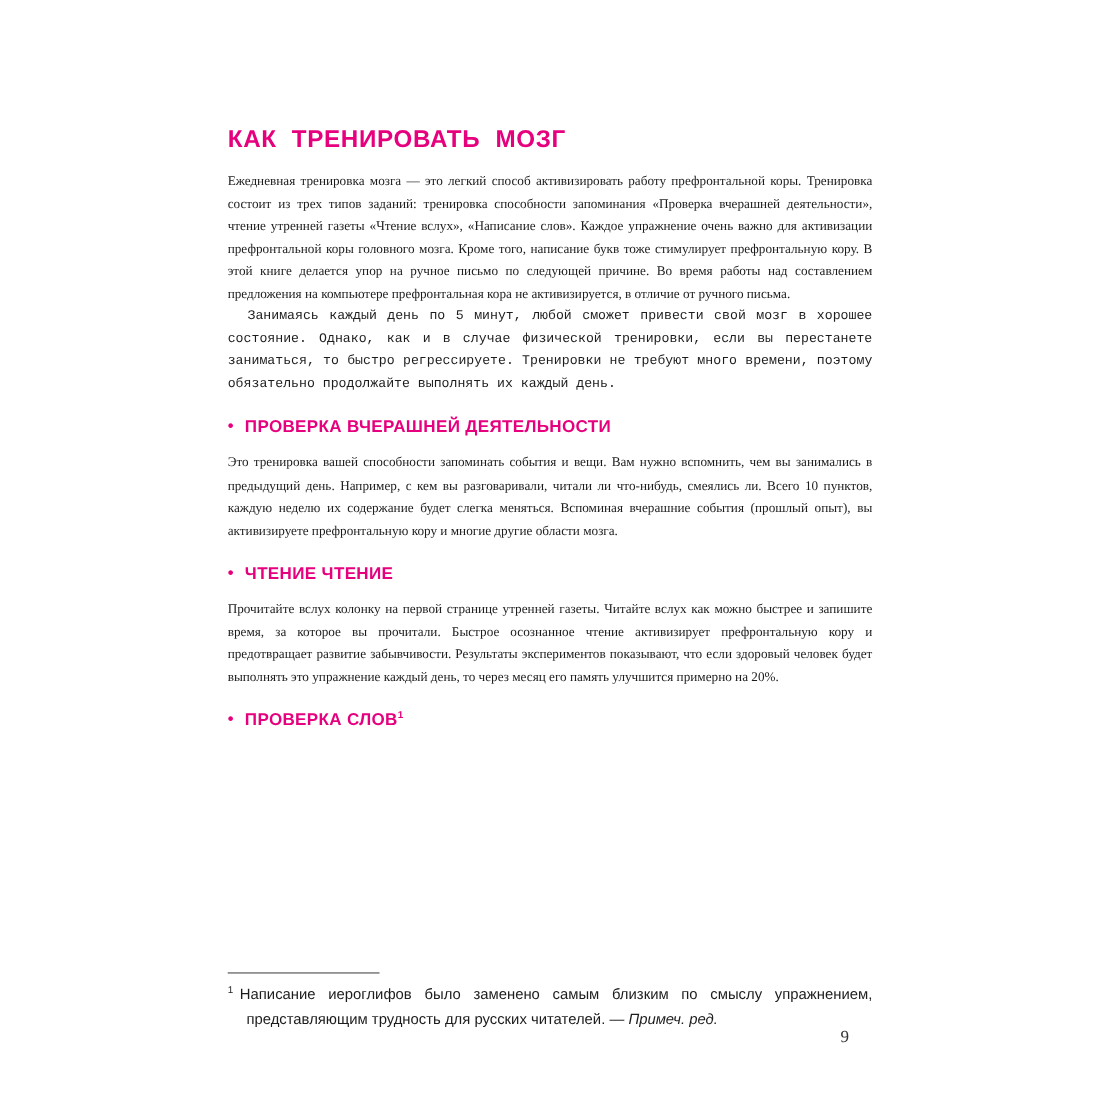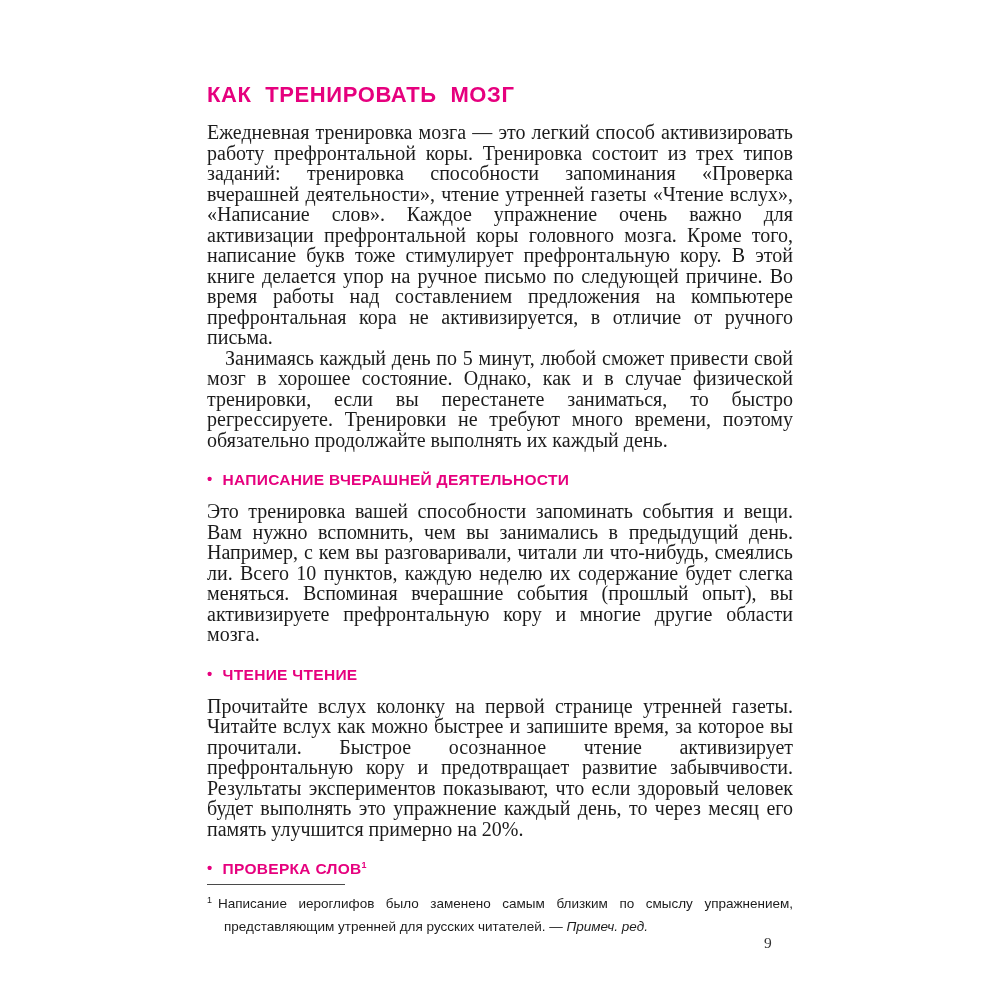--- a/index.html
+++ b/index.html
@@ -14,40 +14,40 @@
     background: #ffffff;
     overflow: hidden;
     font-family: "Liberation Serif", serif;
     color: #1c1c1c;
   }
   .content {
     position: absolute;
     left: 207px;
     top: 0;
     width: 586px;
-    padding-top: 84px;
+    padding-top: 116px;
   }
   .doc-title {
     font-family: "Liberation Sans", sans-serif;
     font-weight: bold;
     font-size: 22px;
     line-height: 22px;
     letter-spacing: 0.6px;
     word-spacing: 7px;
     color: #e6007e;
     margin: 0;
   }
   .body-text {
-    font-size: 20px;
+    font-size: 12px;
     line-height: 20.5px;
     text-align: justify;
     margin: 0;
   }
   .intro-first { margin-top: 16px; }
-  .indented { text-indent: 18px; }
+  .indented { text-indent: 18px; font-family: Liberation Mono, monospace; }
   .section-heading {
     display: flex;
     align-items: baseline;
     gap: 10px;
     font-family: "Liberation Sans", sans-serif;
     font-weight: bold;
     font-size: 15.5px;
     line-height: 17px;
     letter-spacing: 0.3px;
     color: #e6007e;
@@ -107,36 +107,36 @@
   <div class="content">
 
     <h1 class="doc-title">КАК ТРЕНИРОВАТЬ МОЗГ</h1>
 
     <p class="body-text intro-first">Ежедневная тренировка мозга — это легкий способ активизировать работу префронтальной коры. Тренировка состоит из трех типов заданий: тренировка способности запоминания «Проверка вчерашней деятельности», чтение утренней газеты «Чтение вслух», «Написание слов». Каждое упражнение очень важно для активизации префронтальной коры головного мозга. Кроме того, написание букв тоже стимулирует префронтальную кору. В этой книге делается упор на ручное письмо по следующей причине. Во время работы над составлением предложения на компьютере префронтальная кора не активизируется, в отличие от ручного письма.</p>
 
     <p class="body-text indented">Занимаясь каждый день по 5 минут, любой сможет привести свой мозг в хорошее состояние. Однако, как и в случае физической тренировки, если вы перестанете заниматься, то быстро регрессируете. Тренировки не требуют много времени, поэтому обязательно продолжайте выполнять их каждый день.</p>
 
     <div class="section-heading">
       <span class="bullet">•</span>
-      <span>НАПИСАНИЕ ВЧЕРАШНЕЙ ДЕЯТЕЛЬНОСТИ</span>
+      <span>ПРОВЕРКА ВЧЕРАШНЕЙ ДЕЯТЕЛЬНОСТИ</span>
     </div>
     <p class="body-text">Это тренировка вашей способности запоминать события и вещи. Вам нужно вспомнить, чем вы занимались в предыдущий день. Например, с кем вы разговаривали, читали ли что-нибудь, смеялись ли. Всего 10 пунктов, каждую неделю их содержание будет слегка меняться. Вспоминая вчерашние события (прошлый опыт), вы активизируете префронтальную кору и многие другие области мозга.</p>
 
     <div class="section-heading">
       <span class="bullet">•</span>
       <span>ЧТЕНИЕ ЧТЕНИЕ</span>
     </div>
     <p class="body-text">Прочитайте вслух колонку на первой странице утренней газеты. Читайте вслух как можно быстрее и запишите время, за которое вы прочитали. Быстрое осознанное чтение активизирует префронтальную кору и предотвращает развитие забывчивости. Результаты экспериментов показывают, что если здоровый человек будет выполнять это упражнение каждый день, то через месяц его память улучшится примерно на 20%.</p>
 
     <div class="section-heading">
       <span class="bullet">•</span>
       <span><span>ПРОВЕРКА СЛОВ</span><sup class="heading-sup">1</sup></span>
     </div>
 
   </div>
 
   <div class="footnote">
     <hr class="footnote-rule">
-    <div class="footnote-body"><sup class="fn-marker">1</sup><span>Написание иероглифов было заменено самым близким по смыслу упражнением, представляющим утренней для русских читателей. — </span><span class="fn-source">Примеч. ред.</span></div>
+    <div class="footnote-body"><sup class="fn-marker">1</sup><span>Написание иероглифов было заменено самым близким по смыслу упражнением, представляющим трудность для русских читателей. — </span><span class="fn-source">Примеч. ред.</span></div>
   </div>
 
   <div class="page-number">9</div>
 </div>
 
 </body></html>

